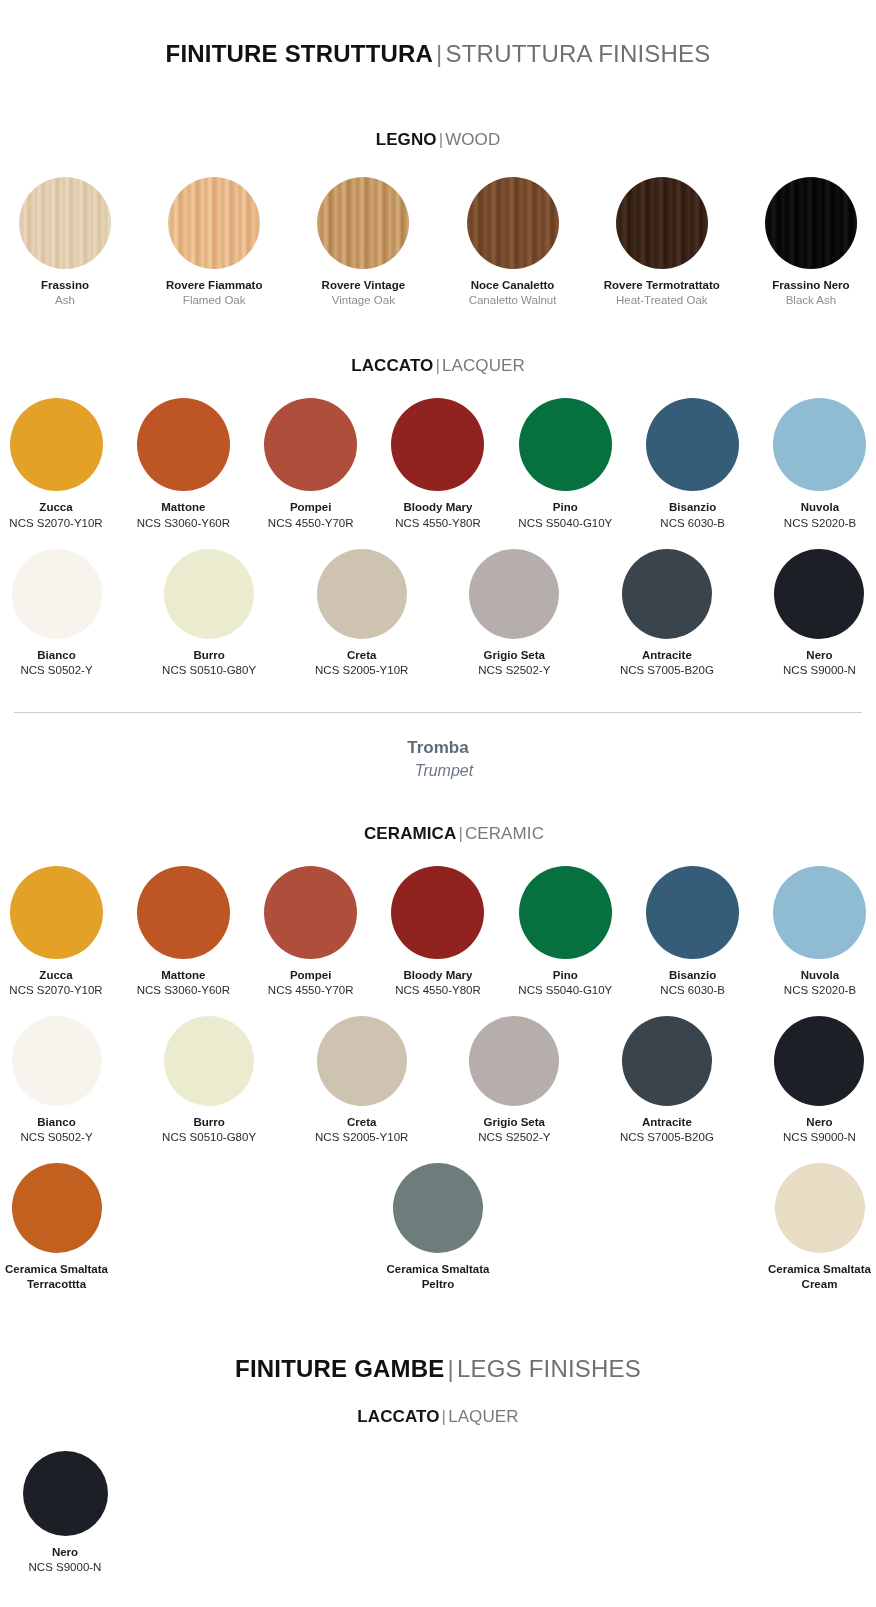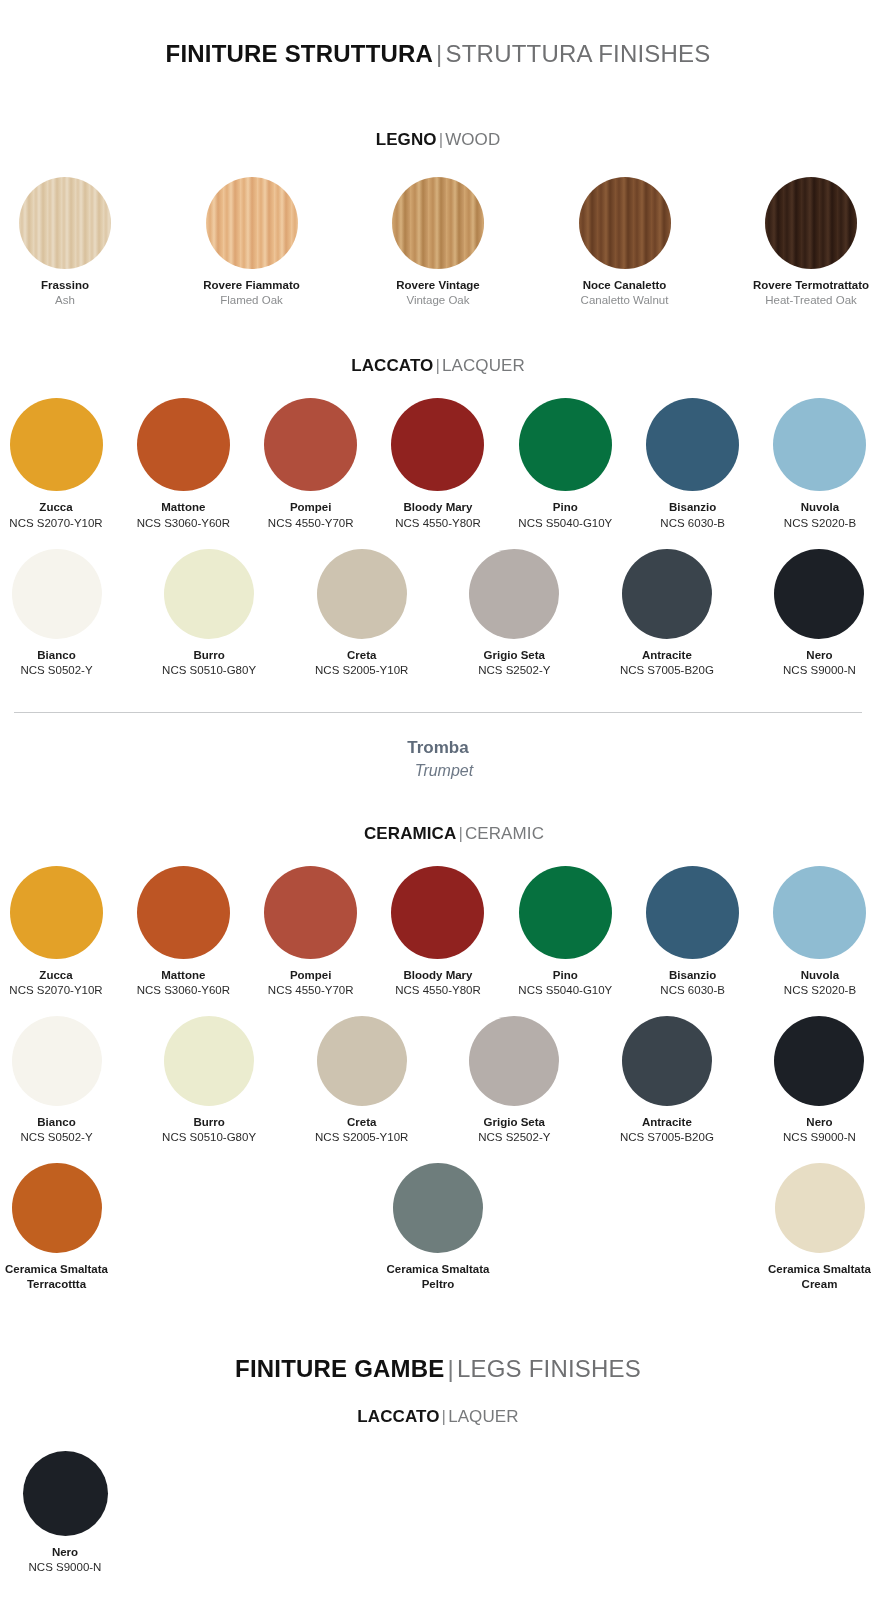--- a/index.html
+++ b/index.html
@@ -156,20 +156,27 @@
           <span class="en">Canaletto Walnut</span>
         </div>
       </div>
       <div class="swatch" style="width: 130px;">
         <div class="disc" style="width: 92px; height: 92px; background-image: repeating-linear-gradient(90deg, rgb(69, 44, 30) 0px, rgb(50, 30, 20) 4px, rgb(75, 49, 34) 9px, rgb(42, 24, 16) 13px, rgb(63, 39, 25) 18px);"></div>
         <div class="cap">
           <span class="it">Rovere Termotrattato</span>
           <span class="en">Heat-Treated Oak</span>
         </div>
       </div>
+      <div class="swatch" style="width: 130px;">
+        <div class="disc" style="width: 92px; height: 92px; background-image: repeating-linear-gradient(90deg, rgb(18, 18, 18) 0px, rgb(5, 5, 5) 4px, rgb(23, 23, 23) 9px, rgb(2, 2, 2) 13px, rgb(13, 13, 13) 18px);"></div>
+        <div class="cap">
+          <span class="it">Frassino Nero</span>
+          <span class="en">Black Ash</span>
+        </div>
+      </div>
     </div>
 
   <div class="sub-title lacq-head">
     <span>LACCATO</span><span class="bar">|</span><span class="en">LACQUER</span>
   </div>
   <div class="row lacq-row-1" id="lacq-row-1">
       <div class="swatch" style="width: 112px;">
         <div class="disc" style="width: 93px; height: 93px; background: rgb(227, 161, 40);"></div>
         <div class="cap">
           <span class="it">Zucca</span>

